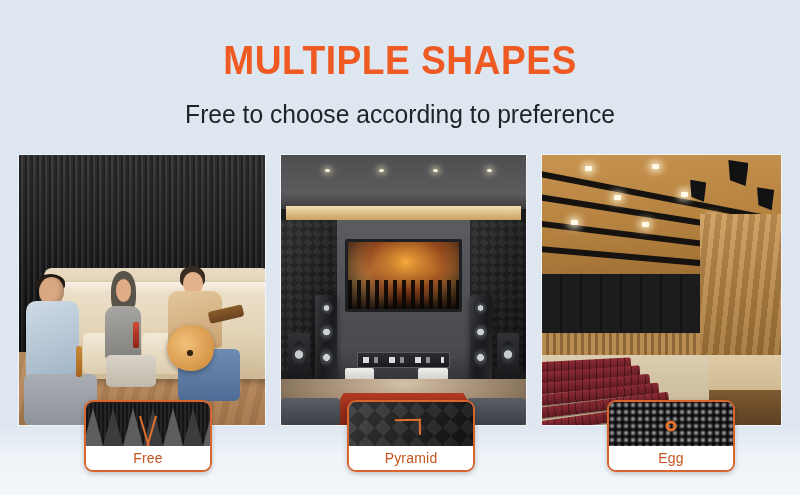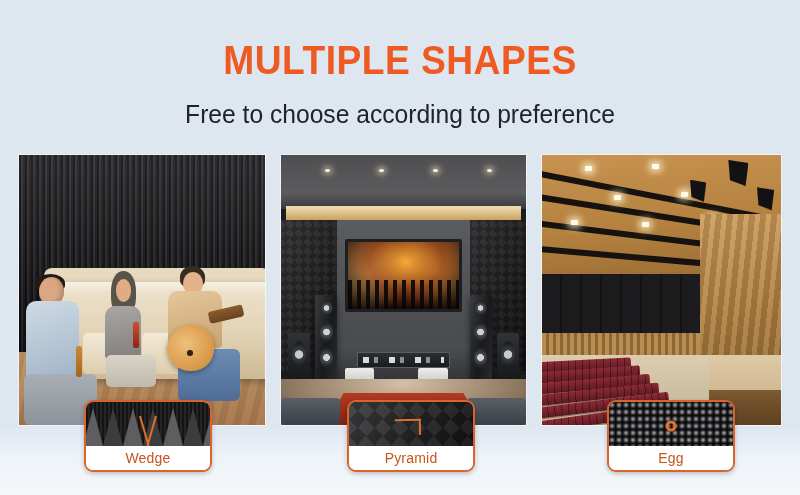--- a/index.html
+++ b/index.html
@@ -389,21 +389,21 @@
     <div class="badge-swatch sw-wedge">
       <div class="wedge-t lt" style="left:-4px"></div>
       <div class="wedge-t" style="left:16px"></div>
       <div class="wedge-t lt" style="left:36px"></div>
       <div class="wedge-t" style="left:56px"></div>
       <div class="wedge-t lt" style="left:76px"></div>
       <div class="wedge-t" style="left:96px"></div>
       <div class="wedge-t lt" style="left:116px"></div>
       <div class="wedge-mark"></div>
     </div>
-    <div class="badge-label">Wedge</div>
+    <div class="badge-label">Free</div>
   </div>
 
   <div class="badge" id="badge-2">
     <div class="badge-swatch sw-pyr">
       <div class="pyr-mark"></div>
     </div>
     <div class="badge-label">Pyramid</div>
   </div>
 
   <div class="badge" id="badge-3">

